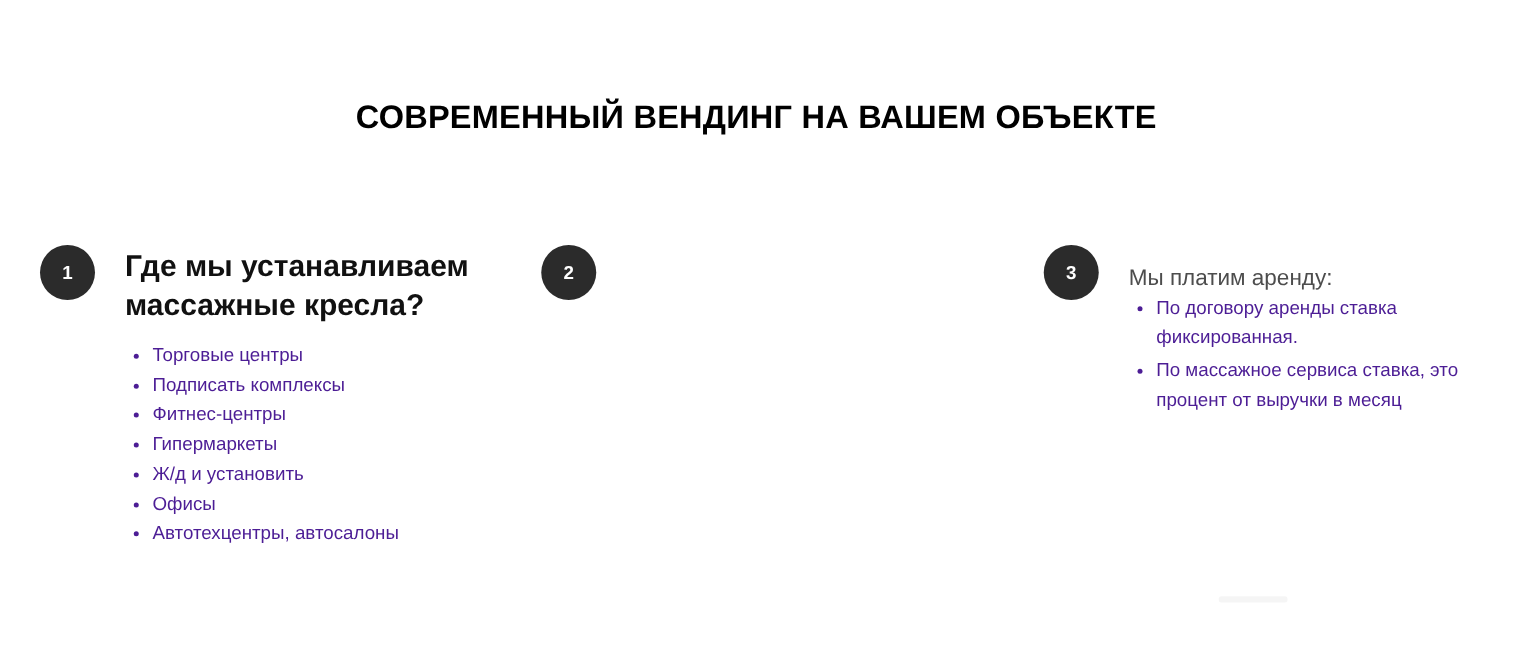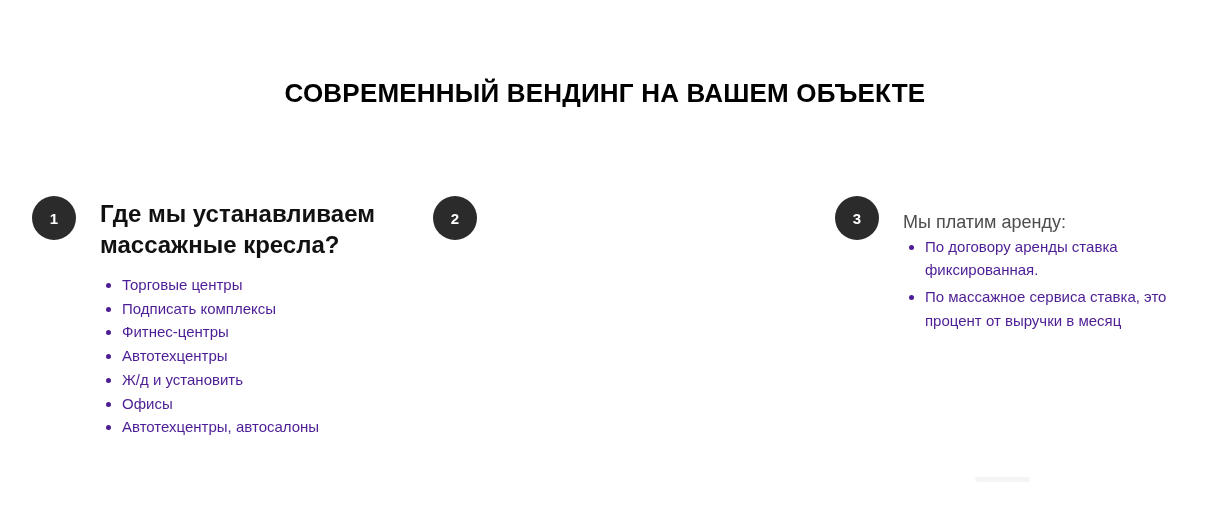--- a/index.html
+++ b/index.html
@@ -89,21 +89,21 @@
   <div class="step-badge">
     <span>1</span>
   </div>
   <div class="step-content">
     <div class="step-heading">Где мы устанавливаем
 массажные кресла?</div>
     <ul class="step-list">
       <li>Торговые центры</li>
       <li>Подписать комплексы</li>
       <li>Фитнес-центры</li>
-      <li>Автотехцентры</li>
+      <li>Гипермаркеты</li>
       <li>Ж/д и установить</li>
       <li>Офисы</li>
       <li>Автотехцентры, автосалоны</li>
     </ul>
   </div>
 </div>
 
 <div class="step-column col-2">
   <div class="step-badge">
     <span>2</span>

